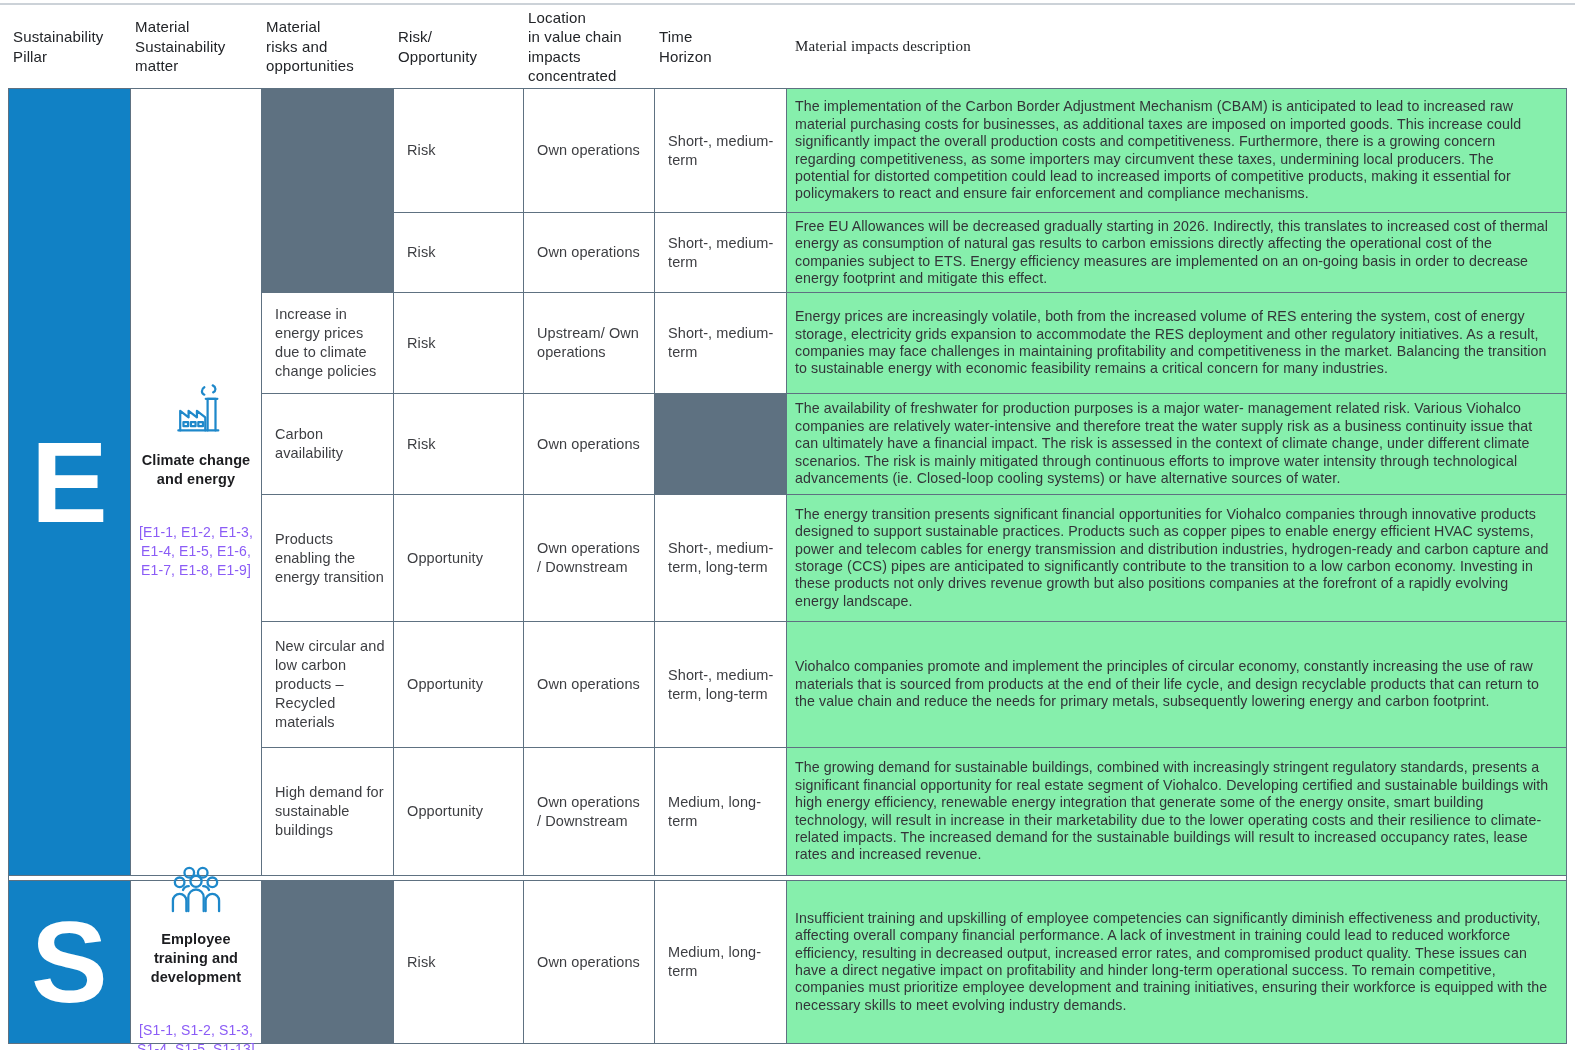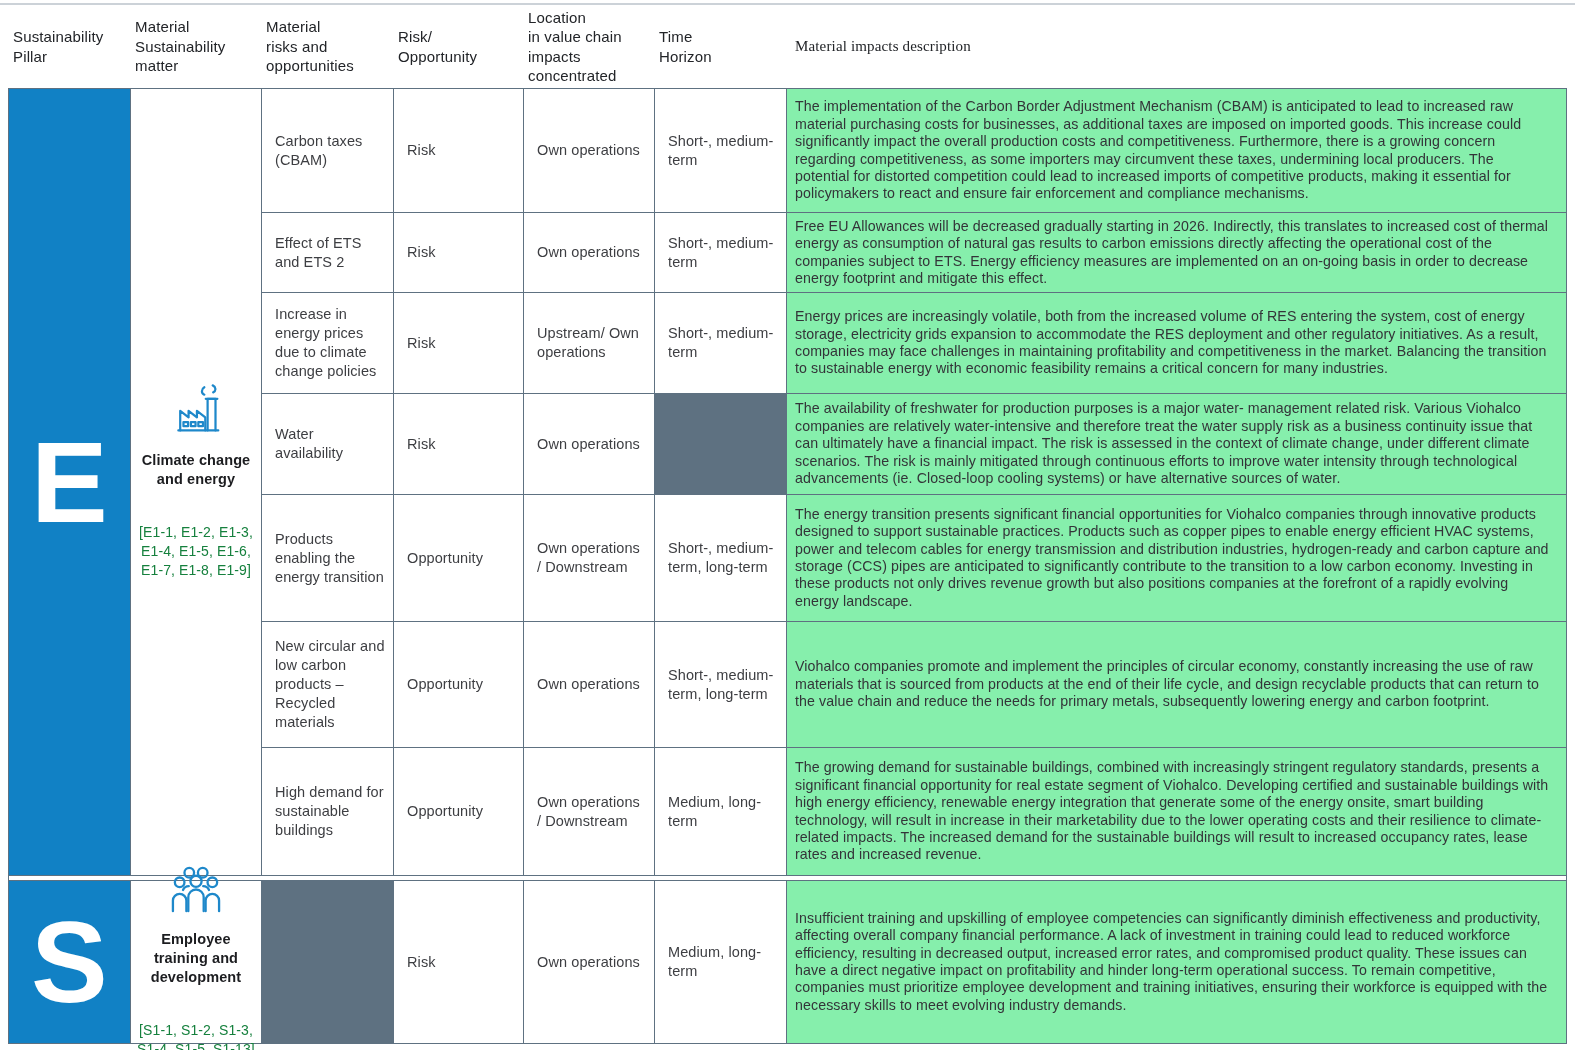--- a/index.html
+++ b/index.html
@@ -29,21 +29,21 @@
   .desc{background:#86efac;font-size:14.2px;line-height:17.4px;color:#333438;
         padding:4px 14px 4px 8px;}
   .gap-row{background:#ffffff;}
 
   .pillar{background:#1181c5;justify-content:center;align-items:center;
           color:#ffffff;font-size:115px;font-weight:bold;padding:0;}
   .matter{flex-direction:column;justify-content:center;text-align:center;
           padding:4px 3px;}
   .matter .icon{display:block;margin-bottom:10px;}
   .matter-title{font-weight:bold;font-size:14.5px;line-height:19px;color:#1c1d20;}
-  .matter-codes{font-size:14px;line-height:19px;color:#15803d;margin-top:34px;}
+  .matter-codes{font-size:14px;line-height:19px;color:#8b5cf6;margin-top:34px;}
 </style>
 </head>
 <body>
 
 <div class="page">
 
   <div class="top-rule"></div>
 
   <div class="thead">
     <div class="h-label">Sustainability
@@ -82,39 +82,37 @@
             <path d="M11 50 H54"></path>
             <path d="M39 11.5 c-3.5 -1.5 -3.5 -6 0 -8"></path>
             <path d="M48.5 9 c3.5 -1.5 3 -6 -0.5 -7.5"></path>
           </g>
         </svg>
       </span>
       <div class="matter-title">Climate change and energy</div>
       <div class="matter-codes">[E1-1, E1-2, E1-3, E1-4, E1-5, E1-6, E1-7, E1-8, E1-9]</div>
     </div>
 
-    <div class="cell" style="grid-area:1/3">Carbon taxes (CBAM)</div>
     <div class="cell" style="grid-area:1/4">Risk</div>
     <div class="cell" style="grid-area:1/5">Own operations</div>
     <div class="cell" style="grid-area:1/6">Short-, medium-term</div>
     <div class="cell desc" style="grid-area:1/7">The implementation of the Carbon Border Adjustment Mechanism (CBAM) is anticipated to lead to increased raw material purchasing costs for businesses, as additional taxes are imposed on imported goods. This increase could significantly impact the overall production costs and competitiveness. Furthermore, there is a growing concern regarding competitiveness, as some importers may circumvent these taxes, undermining local producers. The potential for distorted competition could lead to increased imports of competitive products, making it essential for policymakers to react and ensure fair enforcement and compliance mechanisms.</div>
 
-    <div class="cell" style="grid-area:2/3">Effect of ETS and ETS 2</div>
     <div class="cell" style="grid-area:2/4">Risk</div>
     <div class="cell" style="grid-area:2/5">Own operations</div>
     <div class="cell" style="grid-area:2/6">Short-, medium-term</div>
     <div class="cell desc" style="grid-area:2/7">Free EU Allowances will be decreased gradually starting in 2026. Indirectly, this translates to increased cost of thermal energy as consumption of natural gas results to carbon emissions directly affecting the operational cost of the companies subject to ETS. Energy efficiency measures are implemented on an on-going basis in order to decrease energy footprint and mitigate this effect.</div>
 
     <div class="cell" style="grid-area:3/3">Increase in energy prices due to climate change policies</div>
     <div class="cell" style="grid-area:3/4">Risk</div>
     <div class="cell" style="grid-area:3/5">Upstream/ Own operations</div>
     <div class="cell" style="grid-area:3/6">Short-, medium-term</div>
     <div class="cell desc" style="grid-area:3/7">Energy prices are increasingly volatile, both from the increased volume of RES entering the system, cost of energy storage, electricity grids expansion to accommodate the RES deployment and other regulatory initiatives. As a result, companies may face challenges in maintaining profitability and competitiveness in the market. Balancing the transition to sustainable energy with economic feasibility remains a critical concern for many industries.</div>
 
-    <div class="cell" style="grid-area:4/3">Water availability</div>
+    <div class="cell" style="grid-area:4/3">Carbon availability</div>
     <div class="cell" style="grid-area:4/4">Risk</div>
     <div class="cell" style="grid-area:4/5">Own operations</div>
     <div class="cell desc" style="grid-area:4/7">The availability of freshwater for production purposes is a major water- management related risk. Various Viohalco companies are relatively water-intensive and therefore treat the water supply risk as a business continuity issue that can ultimately have a financial impact. The risk is assessed in the context of climate change, under different climate scenarios. The risk is mainly mitigated through continuous efforts to improve water intensity through technological advancements (ie. Closed-loop cooling systems) or have alternative sources of water.</div>
 
     <div class="cell" style="grid-area:5/3">Products enabling the energy transition</div>
     <div class="cell" style="grid-area:5/4">Opportunity</div>
     <div class="cell" style="grid-area:5/5">Own operations / Downstream</div>
     <div class="cell" style="grid-area:5/6">Short-, medium-term, long-term</div>
     <div class="cell desc" style="grid-area:5/7">The energy transition presents significant financial opportunities for Viohalco companies through innovative products designed to support sustainable practices. Products such as copper pipes to enable energy efficient HVAC systems, power and telecom cables for energy transmission and distribution industries, hydrogen-ready and carbon capture and storage (CCS) pipes are anticipated to significantly contribute to the transition to a low carbon economy. Investing in these products not only drives revenue growth but also positions companies at the forefront of a rapidly evolving energy landscape.</div>
 

